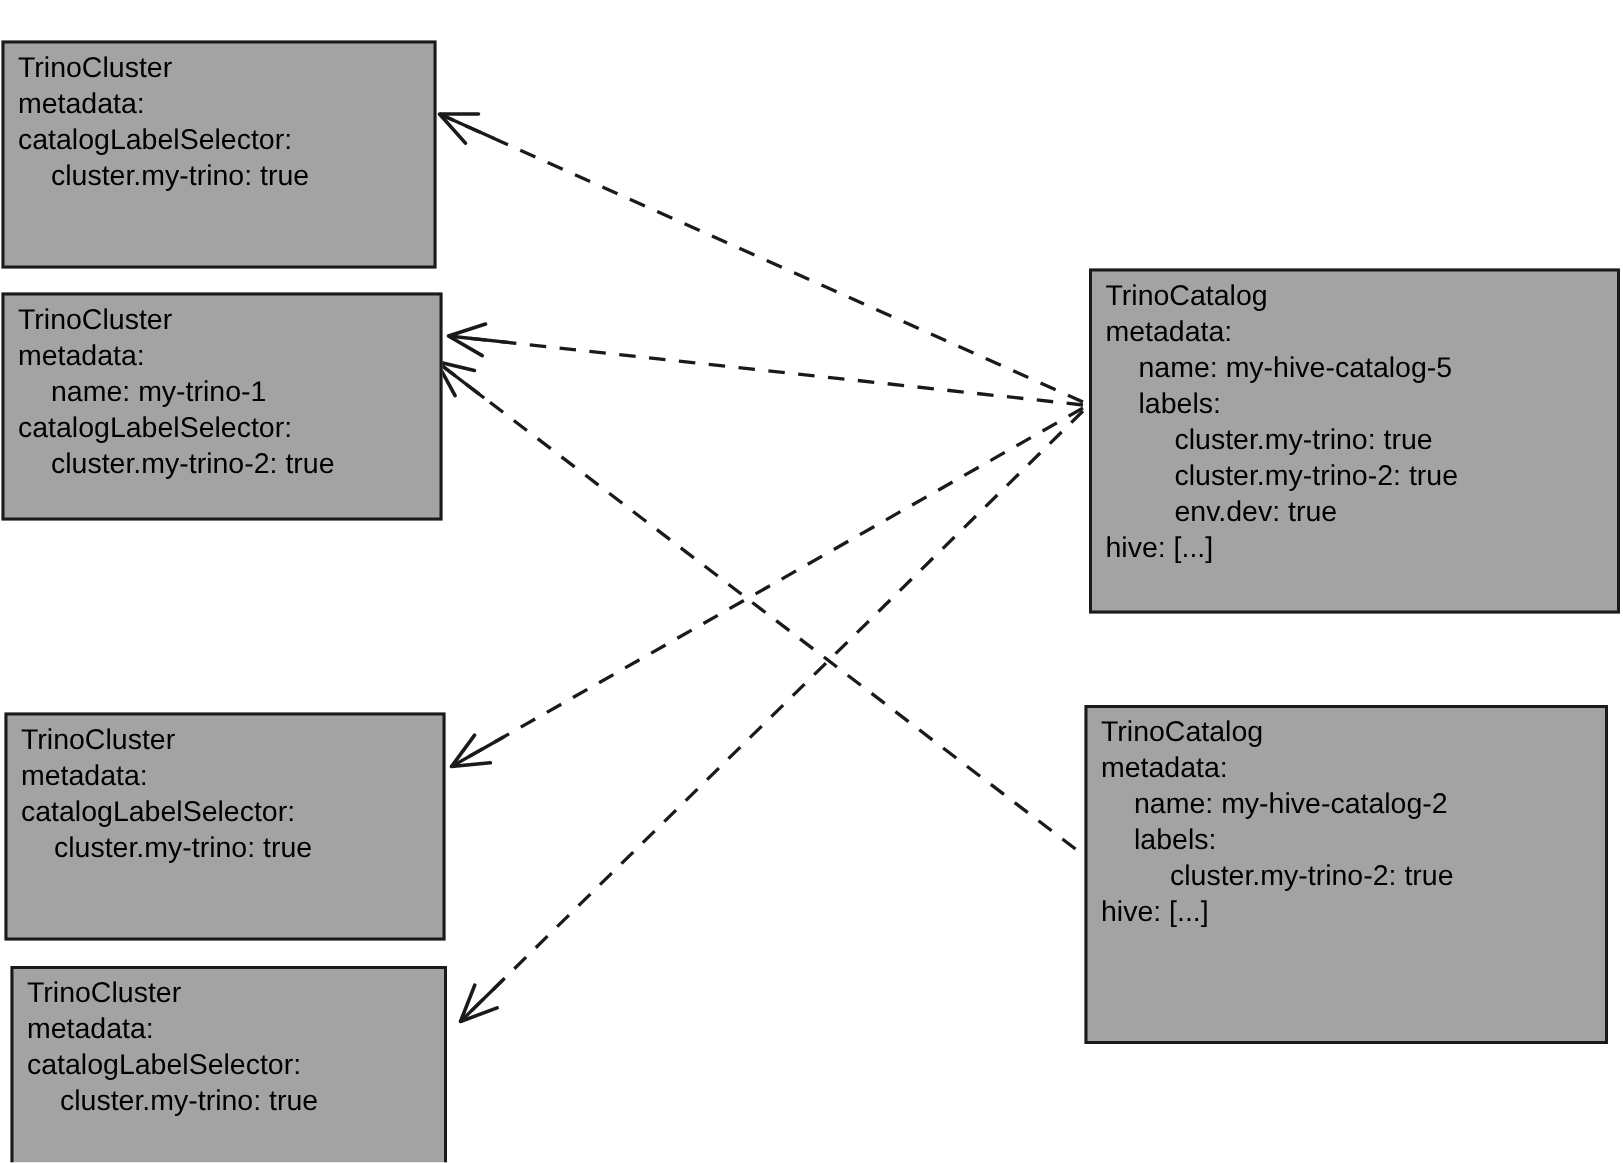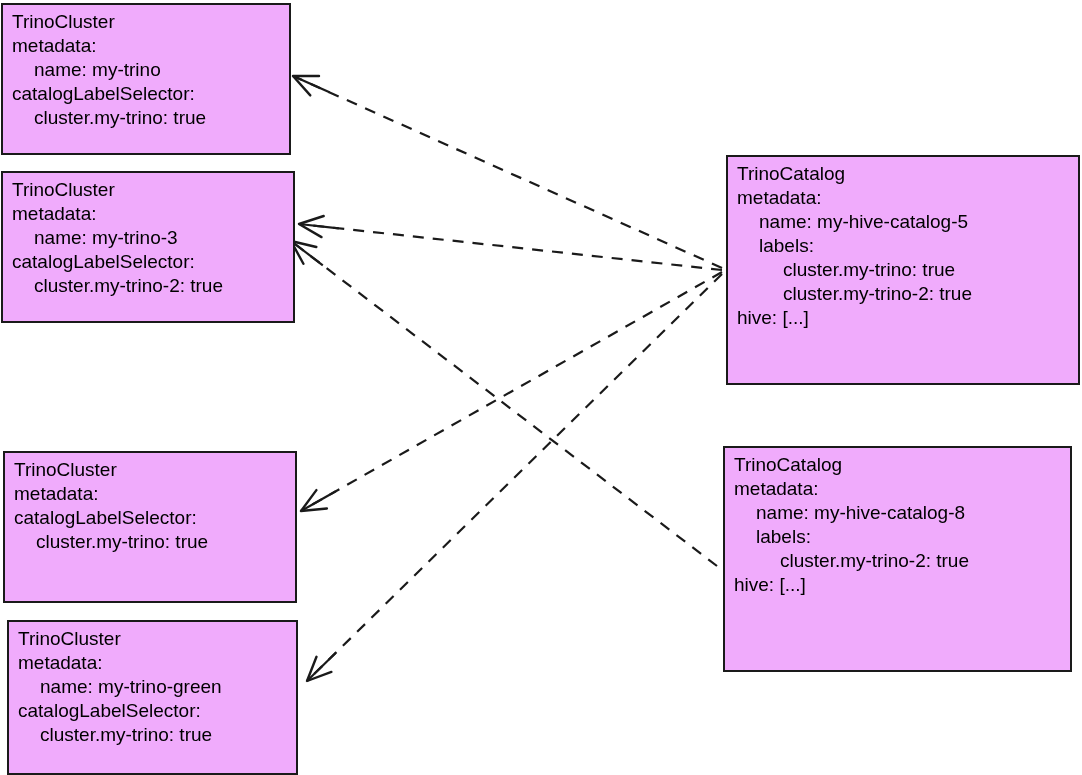--- a/index.html
+++ b/index.html
@@ -11,23 +11,24 @@
     position: relative;
     width: 1082px;
     height: 775px;
     background: #ffffff;
     overflow: hidden;
     font-family: "Liberation Sans", sans-serif;
   }
   .node-box {
     position: absolute;
     box-sizing: border-box;
-    background: #f0abfc;
+    background: #a3a3a3;
     border: 2px solid #be185d;
     z-index: 3;
+    margin-top: 24px;
   }
   .node-lines {
     position: absolute;
     left: 9px;
     top: 5px;
     right: 4px;
   }
   .node-line {
     font-size: 19px;
     line-height: 24px;
@@ -77,67 +78,66 @@
         <line x1="335.6" y1="653.0" x2="307" y2="681" stroke="#1a1a1a" stroke-width="2.2"></line>
         <path d="M 316.5 656.8 L 307 681 L 331.4 671.9" fill="none" stroke="#1a1a1a" stroke-width="2.4" stroke-linecap="round" stroke-linejoin="round"></path>
       </g>
     </svg>
 
   <div id="node-layer">
       <div class="node-box" style="left: 1px; top: 3px; width: 290px; height: 152px; border-color: rgb(26, 26, 26);">
         <div class="node-lines">
           <div class="node-line">TrinoCluster</div>
           <div class="node-line">metadata:</div>
-          <div class="node-line indent-1">name: my-trino</div>
           <div class="node-line">catalogLabelSelector:</div>
           <div class="node-line indent-1">cluster.my-trino: true</div>
         </div>
       </div>
       <div class="node-box" style="left: 1px; top: 171px; width: 294px; height: 152px; border-color: rgb(26, 26, 26);">
         <div class="node-lines">
           <div class="node-line">TrinoCluster</div>
           <div class="node-line">metadata:</div>
-          <div class="node-line indent-1">name: my-trino-3</div>
+          <div class="node-line indent-1">name: my-trino-1</div>
           <div class="node-line">catalogLabelSelector:</div>
           <div class="node-line indent-1">cluster.my-trino-2: true</div>
         </div>
       </div>
       <div class="node-box" style="left: 3px; top: 451px; width: 294px; height: 152px; border-color: rgb(26, 26, 26);">
         <div class="node-lines">
           <div class="node-line">TrinoCluster</div>
           <div class="node-line">metadata:</div>
           <div class="node-line">catalogLabelSelector:</div>
           <div class="node-line indent-1">cluster.my-trino: true</div>
         </div>
       </div>
       <div class="node-box" style="left: 7px; top: 620px; width: 291px; height: 155px; border-color: rgb(26, 26, 26);">
         <div class="node-lines">
           <div class="node-line">TrinoCluster</div>
           <div class="node-line">metadata:</div>
-          <div class="node-line indent-1">name: my-trino-green</div>
           <div class="node-line">catalogLabelSelector:</div>
           <div class="node-line indent-1">cluster.my-trino: true</div>
         </div>
       </div>
       <div class="node-box" style="left: 726px; top: 155px; width: 354px; height: 230px; border-color: rgb(26, 26, 26);">
         <div class="node-lines">
           <div class="node-line">TrinoCatalog</div>
           <div class="node-line">metadata:</div>
           <div class="node-line indent-1">name: my-hive-catalog-5</div>
           <div class="node-line indent-1">labels:</div>
           <div class="node-line indent-2">cluster.my-trino: true</div>
           <div class="node-line indent-2">cluster.my-trino-2: true</div>
+          <div class="node-line indent-2">env.dev: true</div>
           <div class="node-line">hive: [...]</div>
         </div>
       </div>
       <div class="node-box" style="left: 723px; top: 446px; width: 349px; height: 226px; border-color: rgb(26, 26, 26);">
         <div class="node-lines">
           <div class="node-line">TrinoCatalog</div>
           <div class="node-line">metadata:</div>
-          <div class="node-line indent-1">name: my-hive-catalog-8</div>
+          <div class="node-line indent-1">name: my-hive-catalog-2</div>
           <div class="node-line indent-1">labels:</div>
           <div class="node-line indent-2">cluster.my-trino-2: true</div>
           <div class="node-line">hive: [...]</div>
         </div>
       </div>
     </div>
 
 </div>
 
 </body></html>

